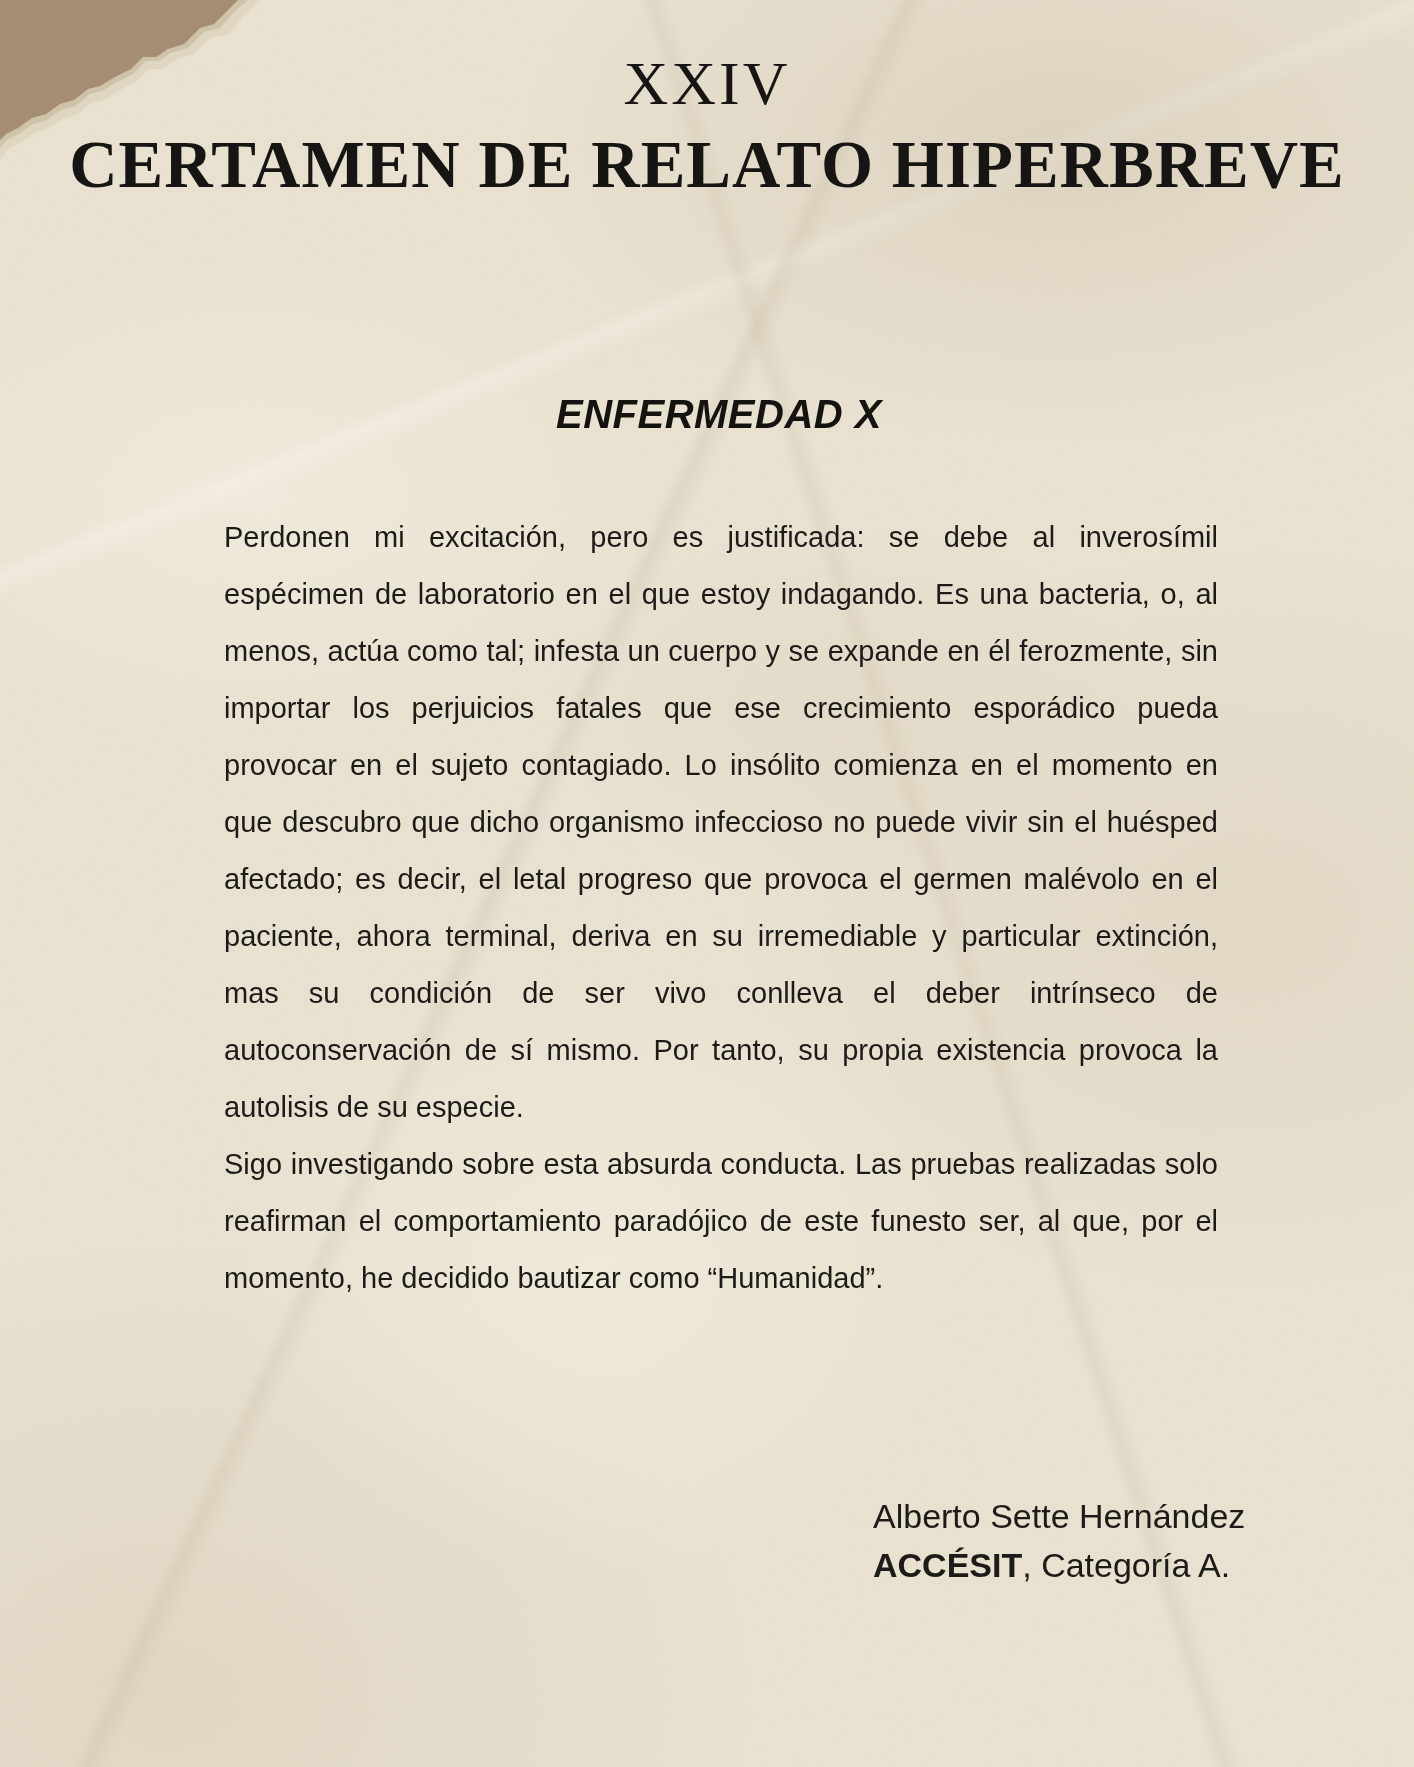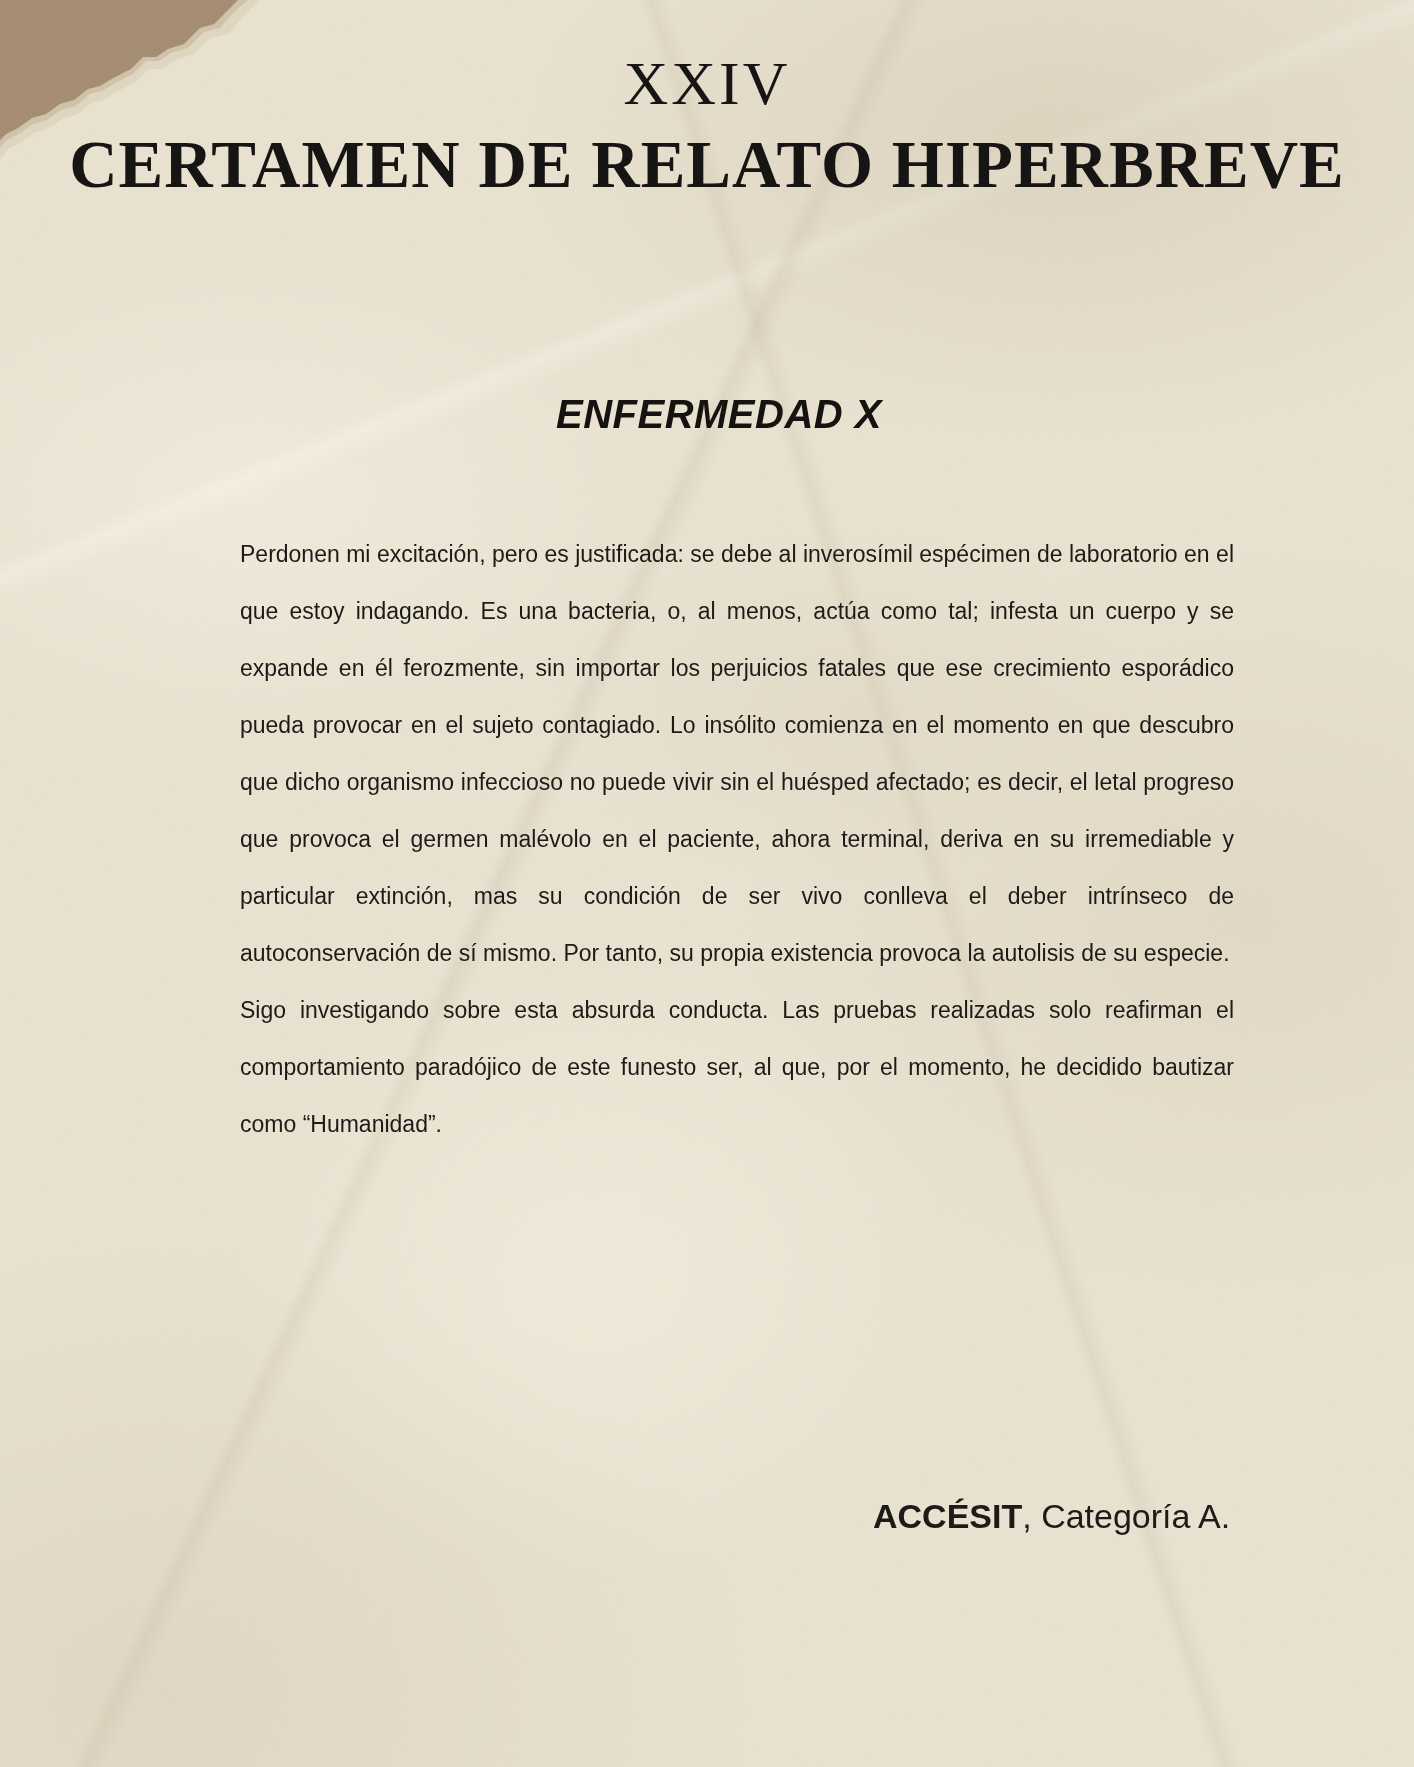--- a/index.html
+++ b/index.html
@@ -41,25 +41,24 @@
     font-size:67px;line-height:84px;letter-spacing:1px;font-weight:700;
   }
   .story-title{
     position:absolute;top:392px;left:12px;width:100%;
     text-align:center;
     font-size:40px;font-weight:bold;letter-spacing:0.5px;
     color:#15130f;
     font-style:italic;
   }
   .body-text{
-    position:absolute;top:526px;left:224px;width:994px;
-    font-size:23px;line-height:57px;
+    position:absolute;top:509px;left:224px;width:994px;
+    font-size:29px;line-height:57px;
     color:#1d1b18;
     text-align:justify;
-    margin-left:16px;
   }
   .body-text p{margin:0;padding:0;}
   .author-block{
     position:absolute;top:1492px;left:873px;
     font-size:34px;line-height:49px;
     color:#1d1b18;
     white-space:nowrap;
   }
   .award{font-weight:bold;}
 </style>
@@ -80,20 +79,21 @@
   </div>
 
   <div class="story-title">ENFERMEDAD X</div>
 
   <div class="body-text">
     <p>Perdonen mi excitación, pero es justificada: se debe al inverosímil espécimen de laboratorio en el que estoy indagando. Es una bacteria, o, al menos, actúa como tal; infesta un cuerpo y se expande en él ferozmente, sin importar los perjuicios fatales que ese crecimiento esporádico pueda provocar en el sujeto contagiado. Lo insólito comienza en el momento en que descubro que dicho organismo infeccioso no puede vivir sin el huésped afectado; es decir, el letal progreso que provoca el germen malévolo en el paciente, ahora terminal, deriva en su irremediable y particular extinción, mas su condición de ser vivo conlleva el deber intrínseco de autoconservación de sí mismo. Por tanto, su propia existencia provoca la autolisis de su especie.</p>
     <p>Sigo investigando sobre esta absurda conducta. Las pruebas realizadas solo reafirman el comportamiento paradójico de este funesto ser, al que, por el momento, he decidido bautizar como “Humanidad”.</p>
   </div>
 
   <div class="author-block">
+    <div>Alberto Sette Hernández</div>
     <div><span class="award">ACCÉSIT</span><span>, Categoría A.</span></div>
   </div>
 
   <svg class="grain" aria-hidden="true">
     <filter id="paperNoise" x="0" y="0" width="100%" height="100%">
       <feTurbulence type="fractalNoise" baseFrequency="0.9" numOctaves="2" seed="11" stitchTiles="stitch" result="n"></feTurbulence>
       <feColorMatrix in="n" type="matrix" values="0 0 0 0 0.88  0 0 0 0 0.85  0 0 0 0 0.78  0 0 0 0.35 0"></feColorMatrix>
     </filter>
     <rect x="0" y="0" width="100%" height="100%" filter="url(#paperNoise)"></rect>
   </svg>

